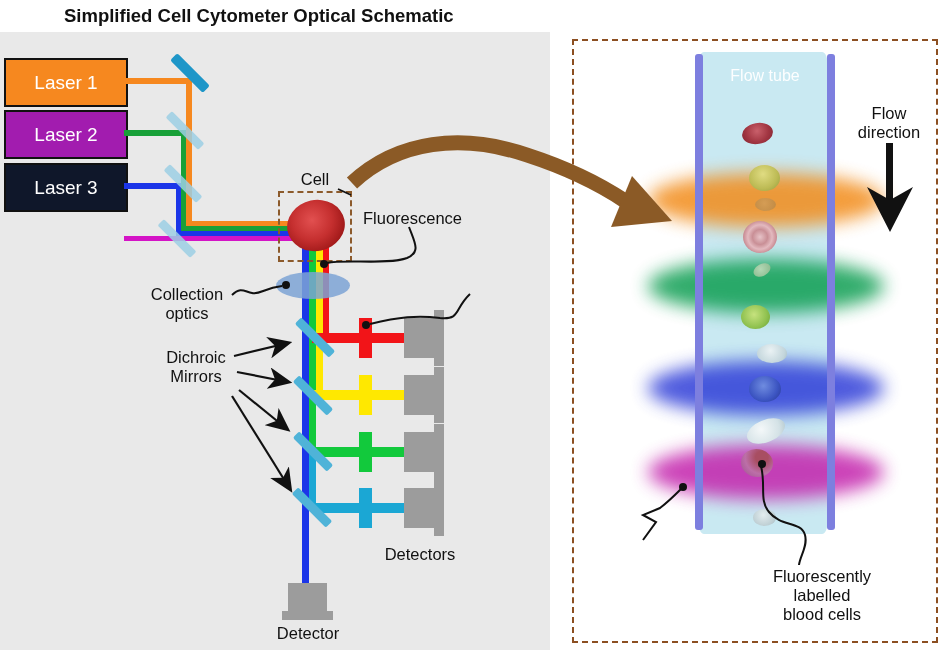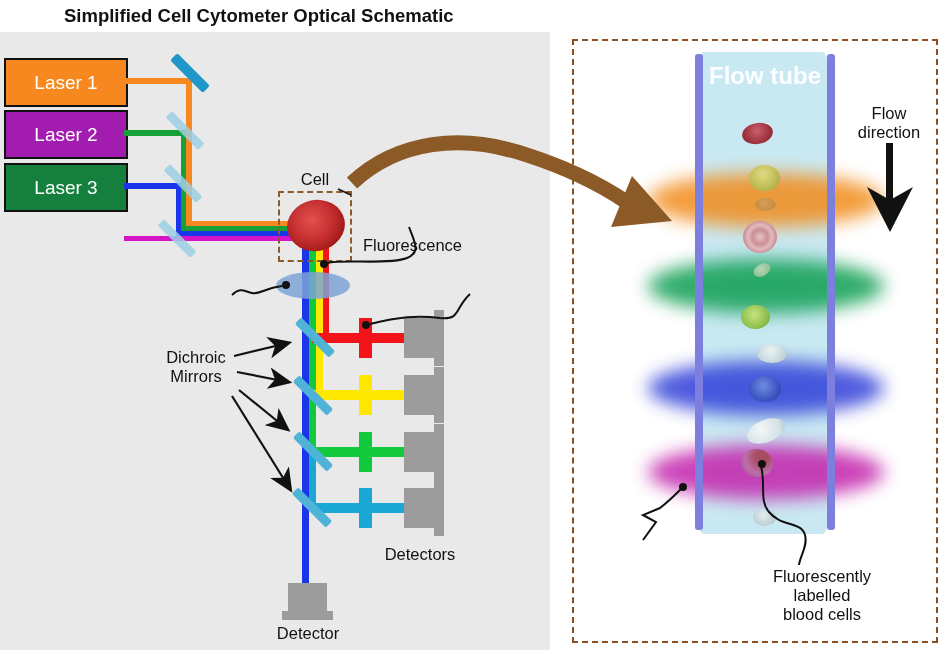--- a/index.html
+++ b/index.html
@@ -18,38 +18,38 @@
   .rot45{transform:rotate(45deg);}
   .filter{position:absolute;width:13px;height:40px;}
   .det-body{position:absolute;left:404px;width:30px;height:40px;background:#9C9C9C;}
   .det-plate{position:absolute;left:434px;width:10px;height:56px;background:#9C9C9C;}
   
   .dash-box{left:572px;top:39px;width:362px;height:600px;border:2.5px dashed #8C4F21;}
   .tube-fill{left:698px;top:52px;width:130px;height:482px;background:#C9E9F2;border-radius:6px/14px;}
   .tube-wall{position:absolute;top:54px;width:8px;height:476px;background:#7D7FDF;border-radius:3px;}
   .focus-band{position:absolute;left:648px;width:236px;height:54px;border-radius:50%;filter:blur(9px);opacity:.85;}
   .cellb{position:absolute;border-radius:50%;}
-  .ft-label{left:765px;top:66px;font-size:24px;font-weight:bold;color:rgba(255,255,255,.95);}
+  .ft-label{left:765px;top:66px;font-size:16px;font-weight:normal;color:rgba(255,255,255,.95);}
   svg.overlay{position:absolute;left:0;top:0;z-index:40;pointer-events:none;}
 </style>
 </head>
 <body>
 
 <div id="canvas">
 
   <div class="abs panel"></div>
   <div class="abs title">Simplified Cell Cytometer Optical Schematic</div>
 
   <div class="abs laser-box" style="top:58px;background:#F6881F;">
     <span>Laser 1</span>
     </div>
   <div class="abs laser-box" style="top:110px;background:#a21caf;">
     <span>Laser 2</span>
     </div>
-  <div class="abs laser-box" style="top:163px;background:#15803d;">
+  <div class="abs laser-box" style="top:163px;background:#0f172a;">
     <span>Laser 3</span>
     </div>
 
   <div class="beam" style="left:124px;top:78px;width:68px;height:6px;background:#F6881F;"></div>
   <div class="beam" style="left:186px;top:78px;width:6px;height:148px;background:#F6881F;"></div>
   <div class="beam" style="left:124px;top:130px;width:62px;height:6px;background:#18A038;"></div>
   <div class="beam" style="left:181px;top:130px;width:5px;height:101px;background:#18A038;"></div>
   <div class="beam" style="left:124px;top:183px;width:57px;height:6px;background:#1B35E8;"></div>
   <div class="beam" style="left:176px;top:183px;width:5px;height:53px;background:#1B35E8;"></div>
 
@@ -96,21 +96,25 @@
   <div class="det-plate" style="top:367px;"></div>
   <div class="det-body" style="top:432px;"></div>
   <div class="det-plate" style="top:424px;"></div>
   <div class="det-body" style="top:488px;"></div>
   <div class="det-plate" style="top:480px;"></div>
 
   <div class="abs" style="left:288px;top:583px;width:39px;height:29px;background:#9C9C9C;"></div>
   <div class="abs" style="left:282px;top:611px;width:51px;height:9px;background:#9C9C9C;"></div>
 
   <div class="lbl ctr" style="left:315px;top:170px;z-index:20;">Cell</div>
-  <div class="lbl" style="left:363px;top:209px;z-index:20;margin-top:27px;">Fluorescence</div>
+  <div class="lbl" style="left:363px;top:209px;z-index:20;">Fluorescence</div>
+  <div class="lbl ctr" style="left:187px;top:285px;z-index:20;">
+    <div>Collection</div>
+    <div>optics</div>
+  </div>
   <div class="lbl ctr" style="left:196px;top:348px;z-index:20;text-align:center;">
     <div>Dichroic</div>
     <div>Mirrors</div>
   </div>
   <div class="lbl ctr" style="left:420px;top:545px;z-index:20;">Detectors</div>
   <div class="lbl ctr" style="left:308px;top:624px;z-index:20;">Detector</div>
 
   <div class="abs dash-box"></div>
   <div class="abs tube-fill"></div>
 

